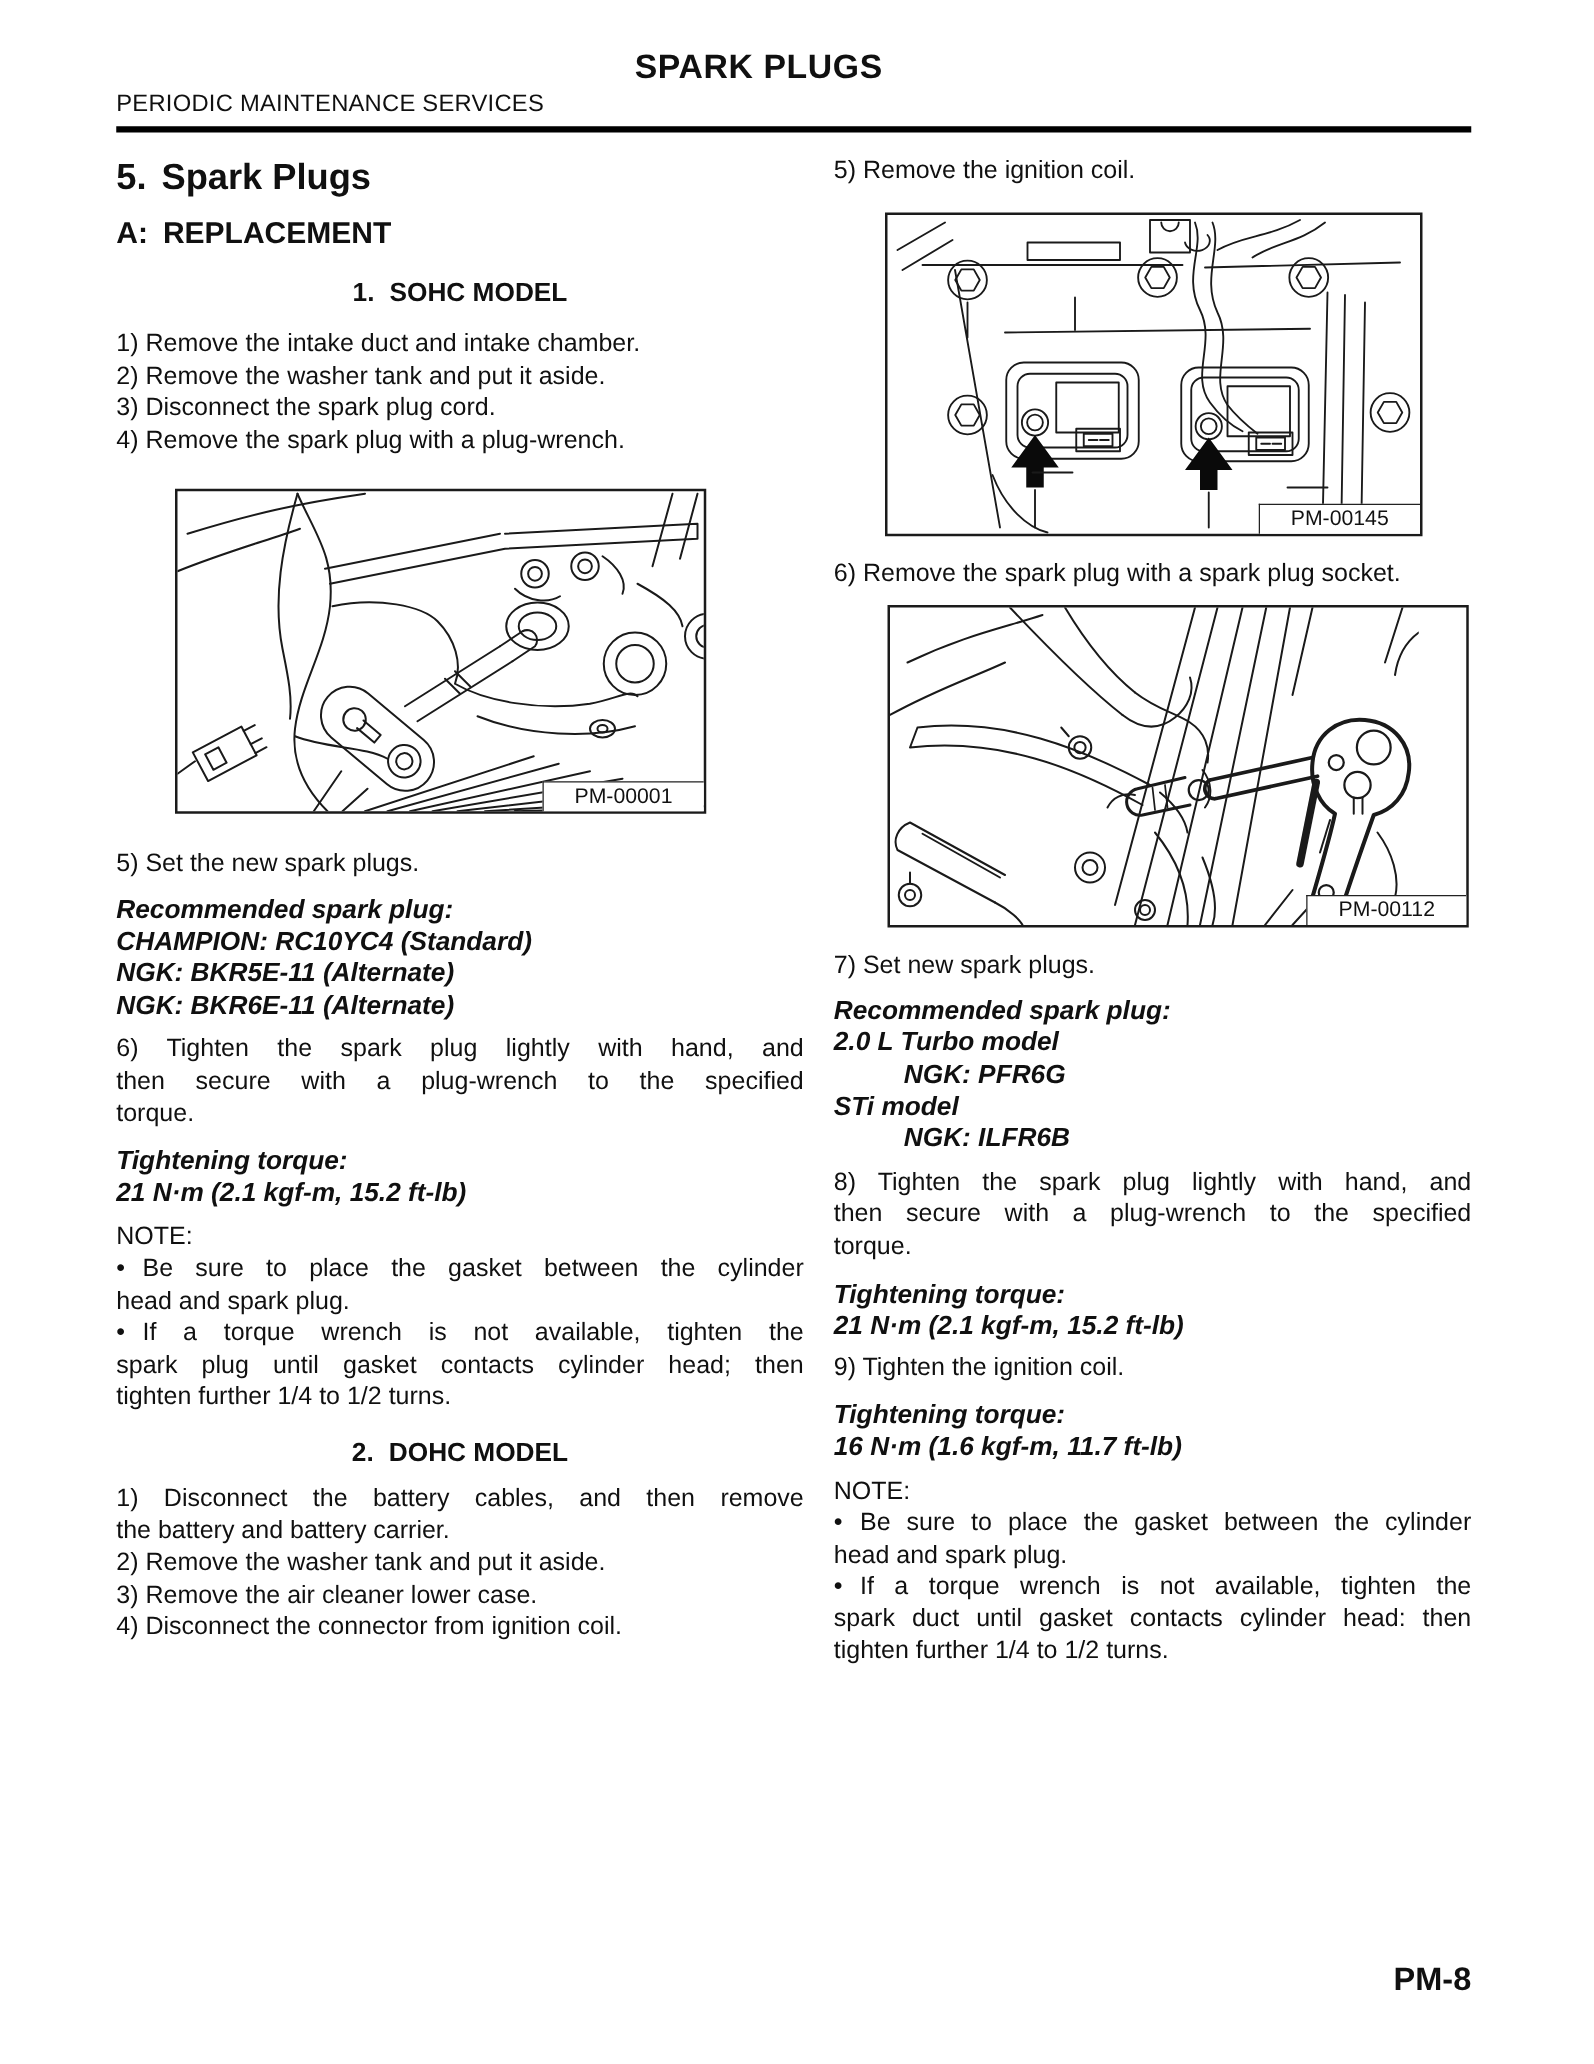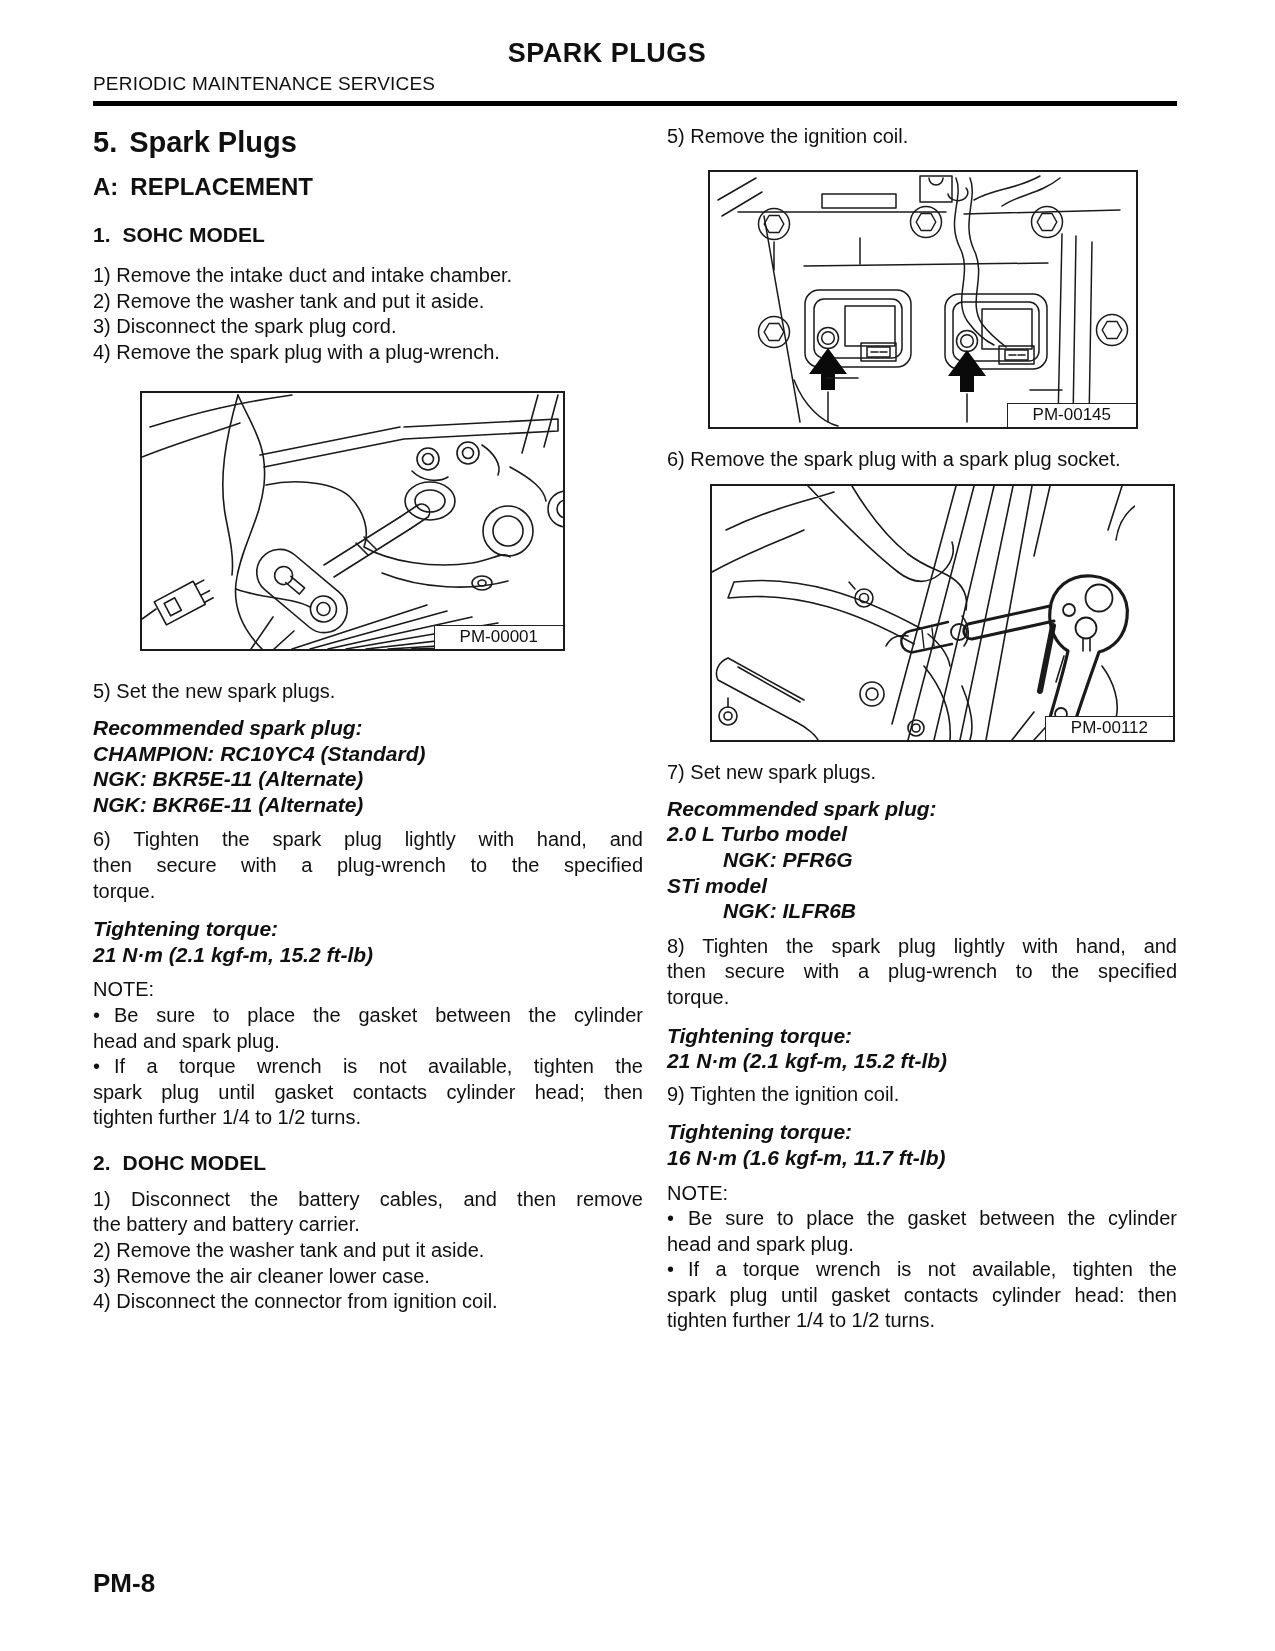--- a/index.html
+++ b/index.html
@@ -13,21 +13,21 @@
   .doc-title{margin:38px 56px 0 0;text-align:center;font-size:27px;font-weight:bold;letter-spacing:.5px;}
   .kicker{margin-top:4px;font-size:19px;letter-spacing:.2px;}
   .rule{height:5px;background:#000;margin-top:6px;}
   
   .cols{display:flex;gap:24px;margin-top:12px;align-items:flex-start;}
   .col-left{width:550px;}
   .col-right{width:510px;}
   
   .h-chapter{font-size:29px;font-weight:bold;margin-top:8px;}
   .h-sub{font-size:24px;font-weight:bold;margin-top:14px;}
-  .h-model{font-size:21px;font-weight:bold;margin-top:22px;}
+  .h-model{font-size:21px;font-weight:bold;margin-top:22px;text-align:center;}
   .h-chapter .gap,.h-sub .gap,.h-model .gap{margin-left:12px;}
   .body-t{font-size:20px;line-height:25.6px;}
   .steps{margin-top:16px;}
   .steps2{margin-top:12px;}
   p{margin:0;}
   .jl{display:block;text-align:justify;text-align-last:justify;}
   .jl-last{display:block;text-align:left;}
   .dot{margin-right:14px;}
   .spec{font-size:21px;line-height:25.6px;font-weight:bold;font-style:italic;}
   .ind1{}
@@ -40,21 +40,21 @@
   .fig svg{display:block;}
   .fig-label{
     position:absolute;right:0;bottom:0;background:#fff;
     border-top:1.5px solid #222;border-left:1.5px solid #222;
     padding:1px 25px 2px;font-size:17px;color:#111;
   }
   .fig1{width:425px;height:260px;margin:26px 0 0 47px;}
   .fig2{width:430px;height:259px;margin:20px 0 0 41px;}
   .fig3{width:465px;height:258px;margin:12px 0 0 43px;}
   
-  .footer{position:absolute;left:93px;top:1568px;width:1084px;text-align:left;
+  .footer{position:absolute;left:93px;top:1568px;width:1084px;text-align:right;
     font-size:26px;font-weight:bold;}
   svg *{vector-effect:non-scaling-stroke;}
 </style>
 </head>
 <body>
 
 <div class="page">
 
   <div class="doc-title">SPARK PLUGS</div>
   <div class="kicker">PERIODIC MAINTENANCE SERVICES</div>
@@ -314,21 +314,21 @@
       </div>
 
       <div class="body-t mt10">
         <p>NOTE:</p>
         <div>
             <span class="jl"><span class="dot">•</span><span>Be sure to place the gasket between the cylinder</span></span>
             <span class="jl-last">head and spark plug.</span>
           </div>
         <div>
             <span class="jl"><span class="dot">•</span><span>If a torque wrench is not available, tighten the</span></span>
-            <span class="jl">spark plug until gasket contacts cylinder head: then</span>
+            <span class="jl">spark duct until gasket contacts cylinder head: then</span>
             <span class="jl-last">tighten further 1/4 to 1/2 turns.</span>
           </div>
       </div>
 
     </div>
   </div>
 </div>
 
 <div class="footer">PM-8</div>
 

